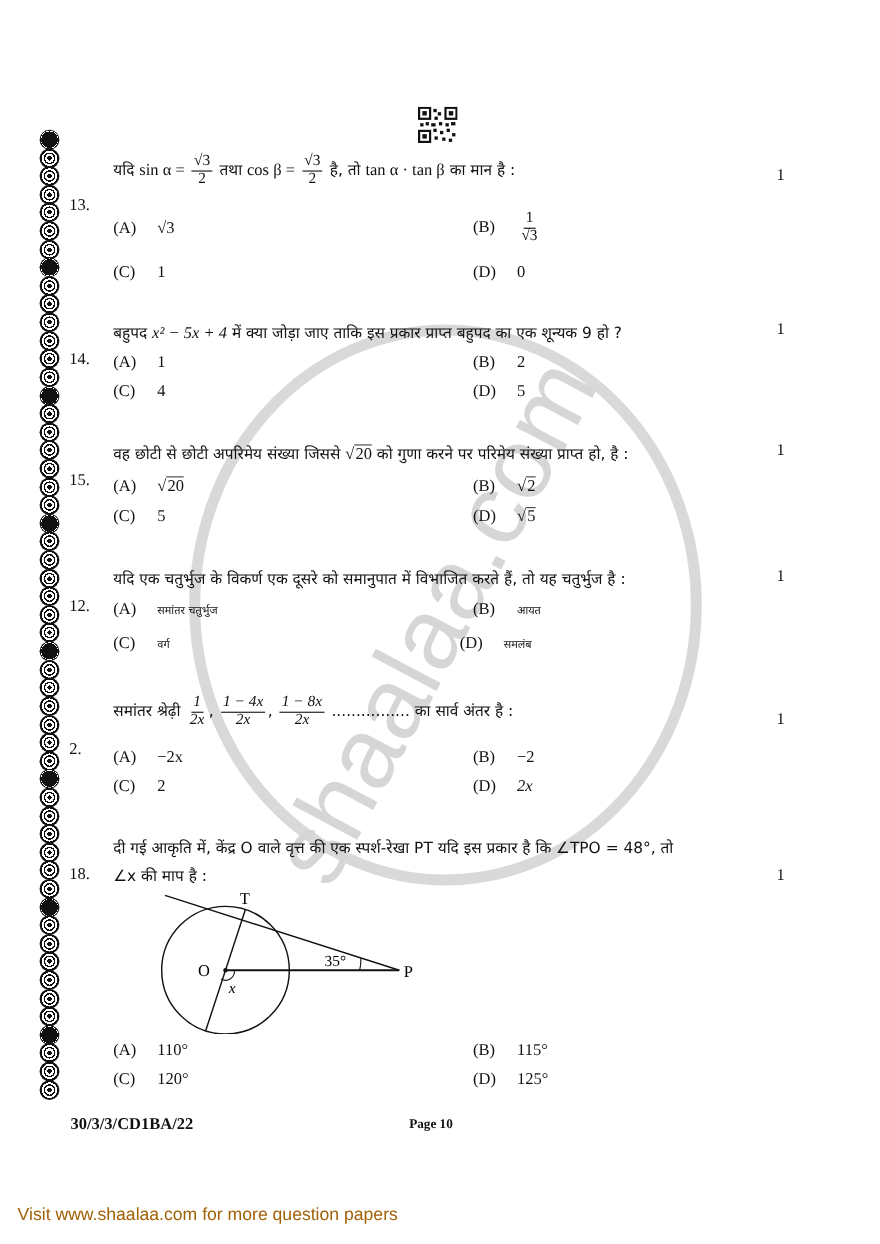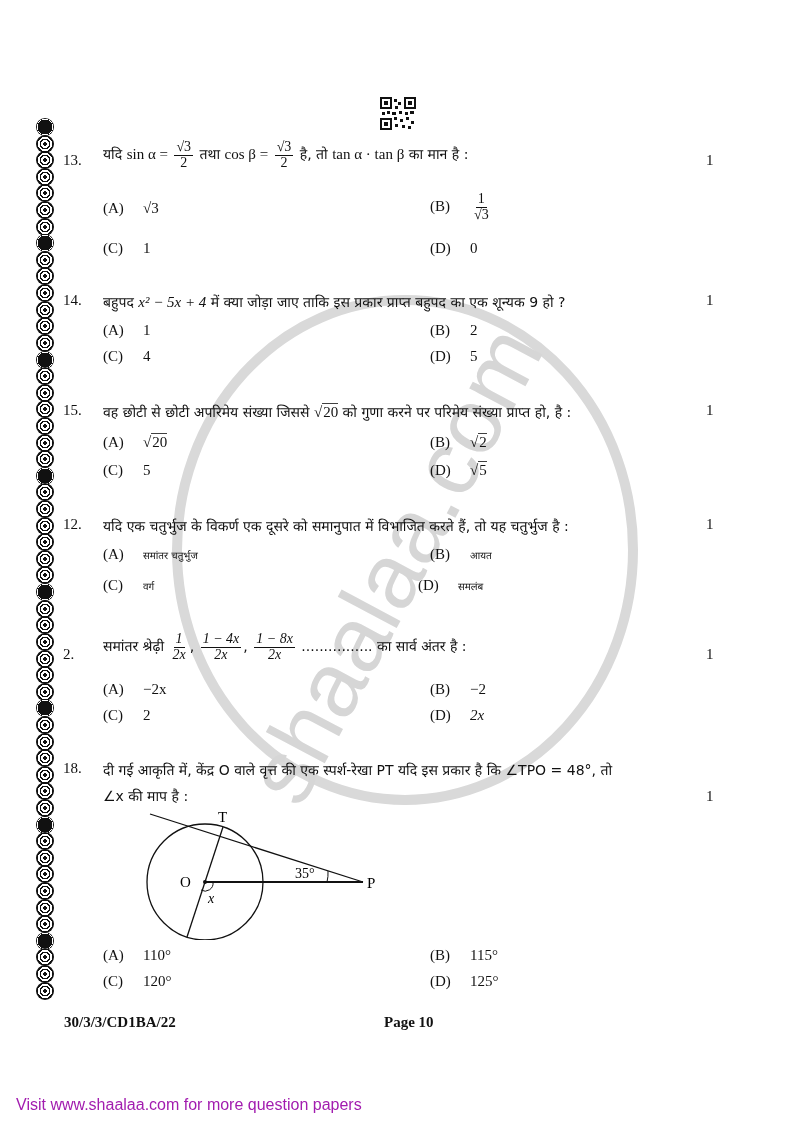--- a/index.html
+++ b/index.html
@@ -1,39 +1,39 @@
 <!DOCTYPE html>
 <html><head>
 <meta charset="utf-8">
 <style>
   html, body { margin:0; padding:0; background:#ffffff; }
   body { width:800px; height:1131px; position:relative; overflow:hidden;
          font-family:"DejaVu Serif", "Liberation Serif", serif; color:#111; }
   .abs { position:absolute; }
-  .qnum { position:absolute; left:63px; font-size:15px; font-family:"Liberation Serif", serif; }
+  .qnum { position:absolute; left:63px; font-size:15px; font-family:"Liberation Serif", serif;margin-top:27px; }
   .qtext { position:absolute; left:103px; font-size:14px; white-space:nowrap; font-family:"DejaVu Sans", sans-serif; }
   .qtext .m { font-family:"Liberation Serif", serif; font-size:15px; }
   .marks { position:absolute; left:706px; font-size:15px; font-family:"Liberation Serif", serif; }
   .opt { position:absolute; font-size:15px; white-space:nowrap; font-family:"Liberation Serif", serif; }
   .opt .lbl { display:inline-block; width:40px; }
   .opt .val { font-family:"DejaVu Sans", sans-serif; font-size:10px; }
   .opt .valm { font-family:"Liberation Serif", serif; font-size:15px; }
   .frac { display:inline-flex; flex-direction:column; align-items:center; vertical-align:middle; line-height:1.05; margin:0 2px; font-family:"Liberation Serif", serif; font-size:14px; }
   .frac .num { border-bottom:1px solid #111; padding:0 2px; }
   .frac .den { padding:0 2px; }
   .sqrt { font-family:"Liberation Serif", serif; }
   .sqrt .rad { border-top:1px solid #404040; padding-left:1px; }
   .margin-col { position:absolute; left:36px; top:118px; width:20px; }
   .ring { width:18px; height:18px; border-radius:50%; box-sizing:border-box; margin:0 0 -1.4px 0;
           background: radial-gradient(circle, #111 0 2px, #fff 2px 4px, #111 4px 5.3px, #fff 5.3px 7px, #111 7px 9px); }
   .ring.solid { background: radial-gradient(circle, #111 0 7.5px, #fff 7.5px 8px, #111 8px 9px); }
   .watermark { position:absolute; left:165px; top:290px; width:480px; height:520px; pointer-events:none; }
   .footer-code { position:absolute; left:64px; top:1014px; font-weight:bold; font-size:15px; font-family:"Liberation Serif", serif; }
-  .footer-page { position:absolute; left:372px; top:1014px; font-weight:bold; font-size:15px; font-family:"Liberation Serif", serif;margin-left:12px; }
-  .visit { position:absolute; left:16px; top:1096px; font-size:16px; font-family:"Liberation Sans", sans-serif; color:#a21caf; }
+  .footer-page { position:absolute; left:372px; top:1014px; font-weight:bold; font-size:12px; font-family:"Liberation Serif", serif; }
+  .visit { position:absolute; left:16px; top:1096px; font-size:16px; font-family:"Liberation Sans", sans-serif; color:#a16207; }
 </style>
 </head>
 <body>
 
 <svg class="watermark" viewBox="0 0 480 520">
   <ellipse cx="240" cy="260" rx="228" ry="250" fill="none" stroke="#d9d9d9" stroke-width="10"></ellipse>
   <text x="240" y="300" text-anchor="middle" font-family="Liberation Sans, sans-serif" font-size="92" fill="#d6d6d6" transform="rotate(-62 240 280)">shaalaa.com</text>
 </svg>
 
 <svg class="abs" style="left:380px;top:97px" width="36" height="34" viewBox="0 0 36 34">

